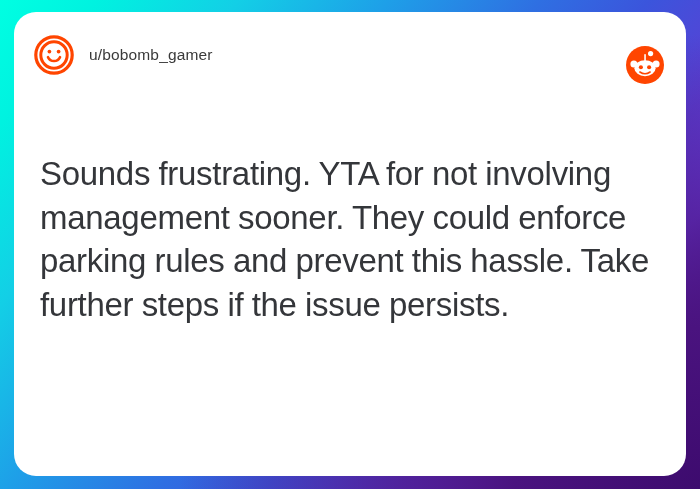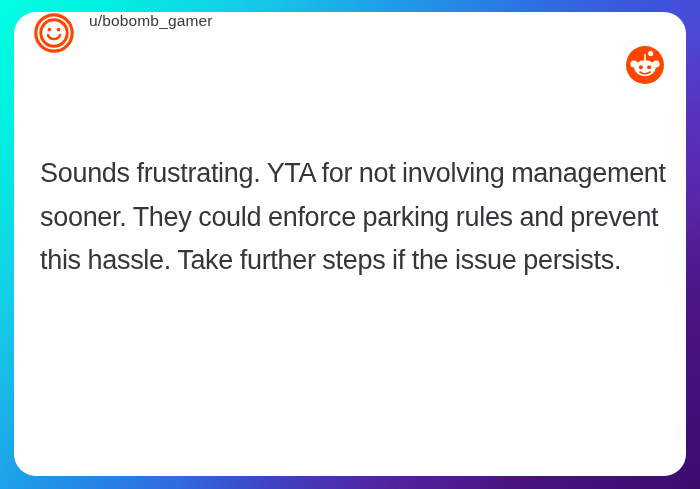--- a/index.html
+++ b/index.html
@@ -47,20 +47,21 @@
   }
 
   
   #card-header {
     position: absolute;
     left: 0;
     top: 0;
     right: 0;
     height: 86px;
     display: flex;
+    align-items: center;
   }
 
   .avatar-wrap {
     margin-left: 19px;
     width: 42px;
     height: 42px;
     flex: 0 0 auto;
     display: block;
   }
 
@@ -80,21 +81,21 @@
     width: 38px;
     height: 38px;
   }
 
   
   #post-body {
     position: absolute;
     left: 26px;
     top: 140px;
     right: 18px;
-    font-size: 27px;
+    font-size: 33px;
     line-height: 43.5px;
     color: #34363a;
     font-weight: 300;
     letter-spacing: -0.3px;
     word-spacing: -0.5px;
     white-space: pre-wrap;
   }
 </style>
 </head>
 <body>

